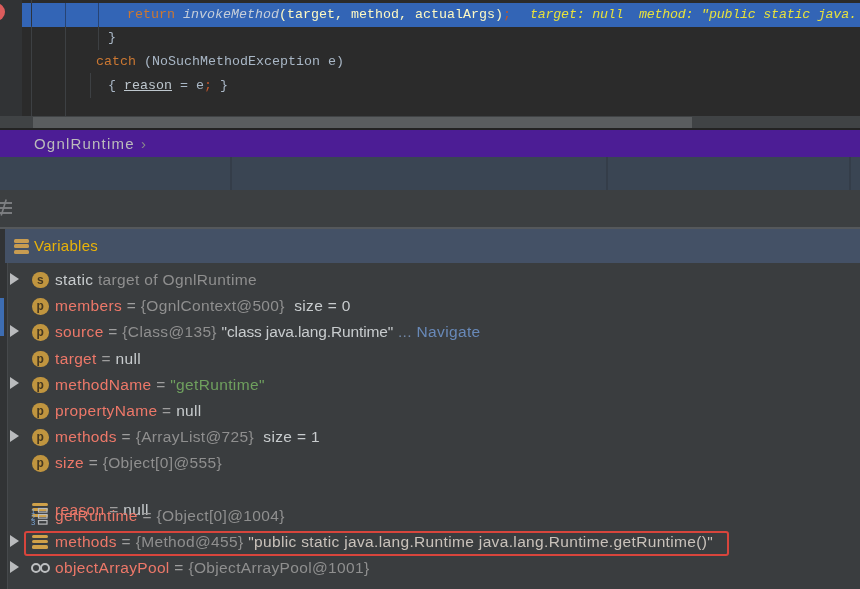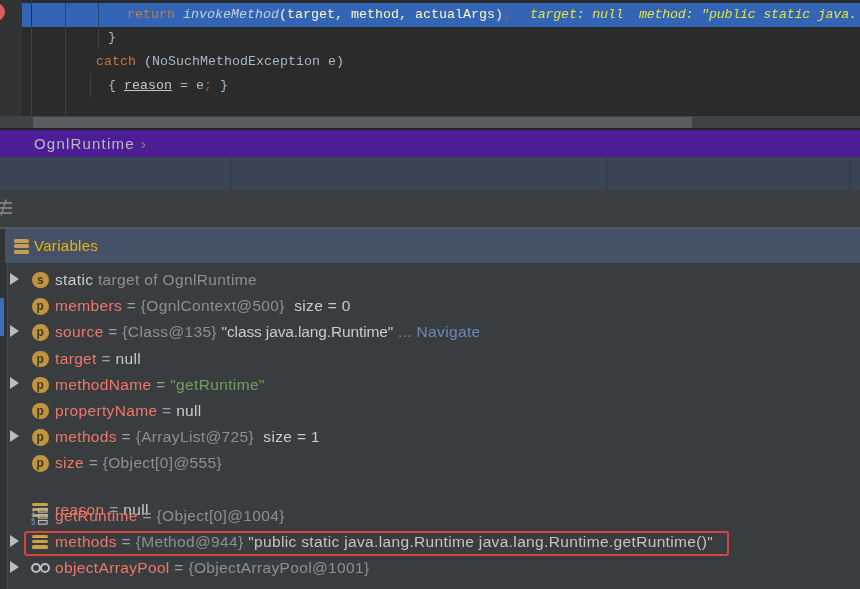--- a/index.html
+++ b/index.html
@@ -125,21 +125,21 @@
           <text x="0" y="6.5">1</text>
           <text x="0" y="12.5">2</text>
           <text x="0" y="18">3</text>
         </g>
         <g fill="none" stroke="#B8BABC" stroke-width="1.2">
           <rect x="7.5" y="1.5" width="8.5" height="3.6"></rect>
           <rect x="7.5" y="7.5" width="8.5" height="3.6"></rect>
           <rect x="7.5" y="13.5" width="8.5" height="3.6"></rect>
         </g>
       </svg><span class="rowtext"><span class="vname">getRuntime</span><span class="eq"> = </span><span class="dim">{Object[0]@1004}</span></span></div>
-  <div class="row" style="top:528.9px;"><span class="tri"></span><span class="ibars"><i></i><i></i><i></i></span><span class="rowtext"><span class="vname">methods</span><span class="eq"> = </span><span class="dim">{Method@944} </span><span style="color:#C9C2BB">"public static java.lang.Runtime java.lang.Runtime.getRuntime()"</span></span></div>
+  <div class="row" style="top:528.9px;"><span class="tri"></span><span class="ibars"><i></i><i></i><i></i></span><span class="rowtext"><span class="vname">methods</span><span class="eq"> = </span><span class="dim">{Method@455} </span><span style="color:#C9C2BB">"public static java.lang.Runtime java.lang.Runtime.getRuntime()"</span></span></div>
   <div class="row" style="top:555.1px;"><span class="tri"></span><svg class="icninf" width="20" height="12" viewBox="0 0 20 12">
         <g fill="none" stroke="#BDBFC1" stroke-width="2">
           <circle cx="5" cy="6" r="4"></circle>
           <circle cx="14" cy="6" r="4"></circle>
         </g>
       </svg><span class="rowtext"><span class="vname">objectArrayPool</span><span class="eq"> = </span><span class="dim">{ObjectArrayPool@1001}</span></span></div>
   <div class="abs" id="redbox"></div>
 </div>
 
 </body></html>

